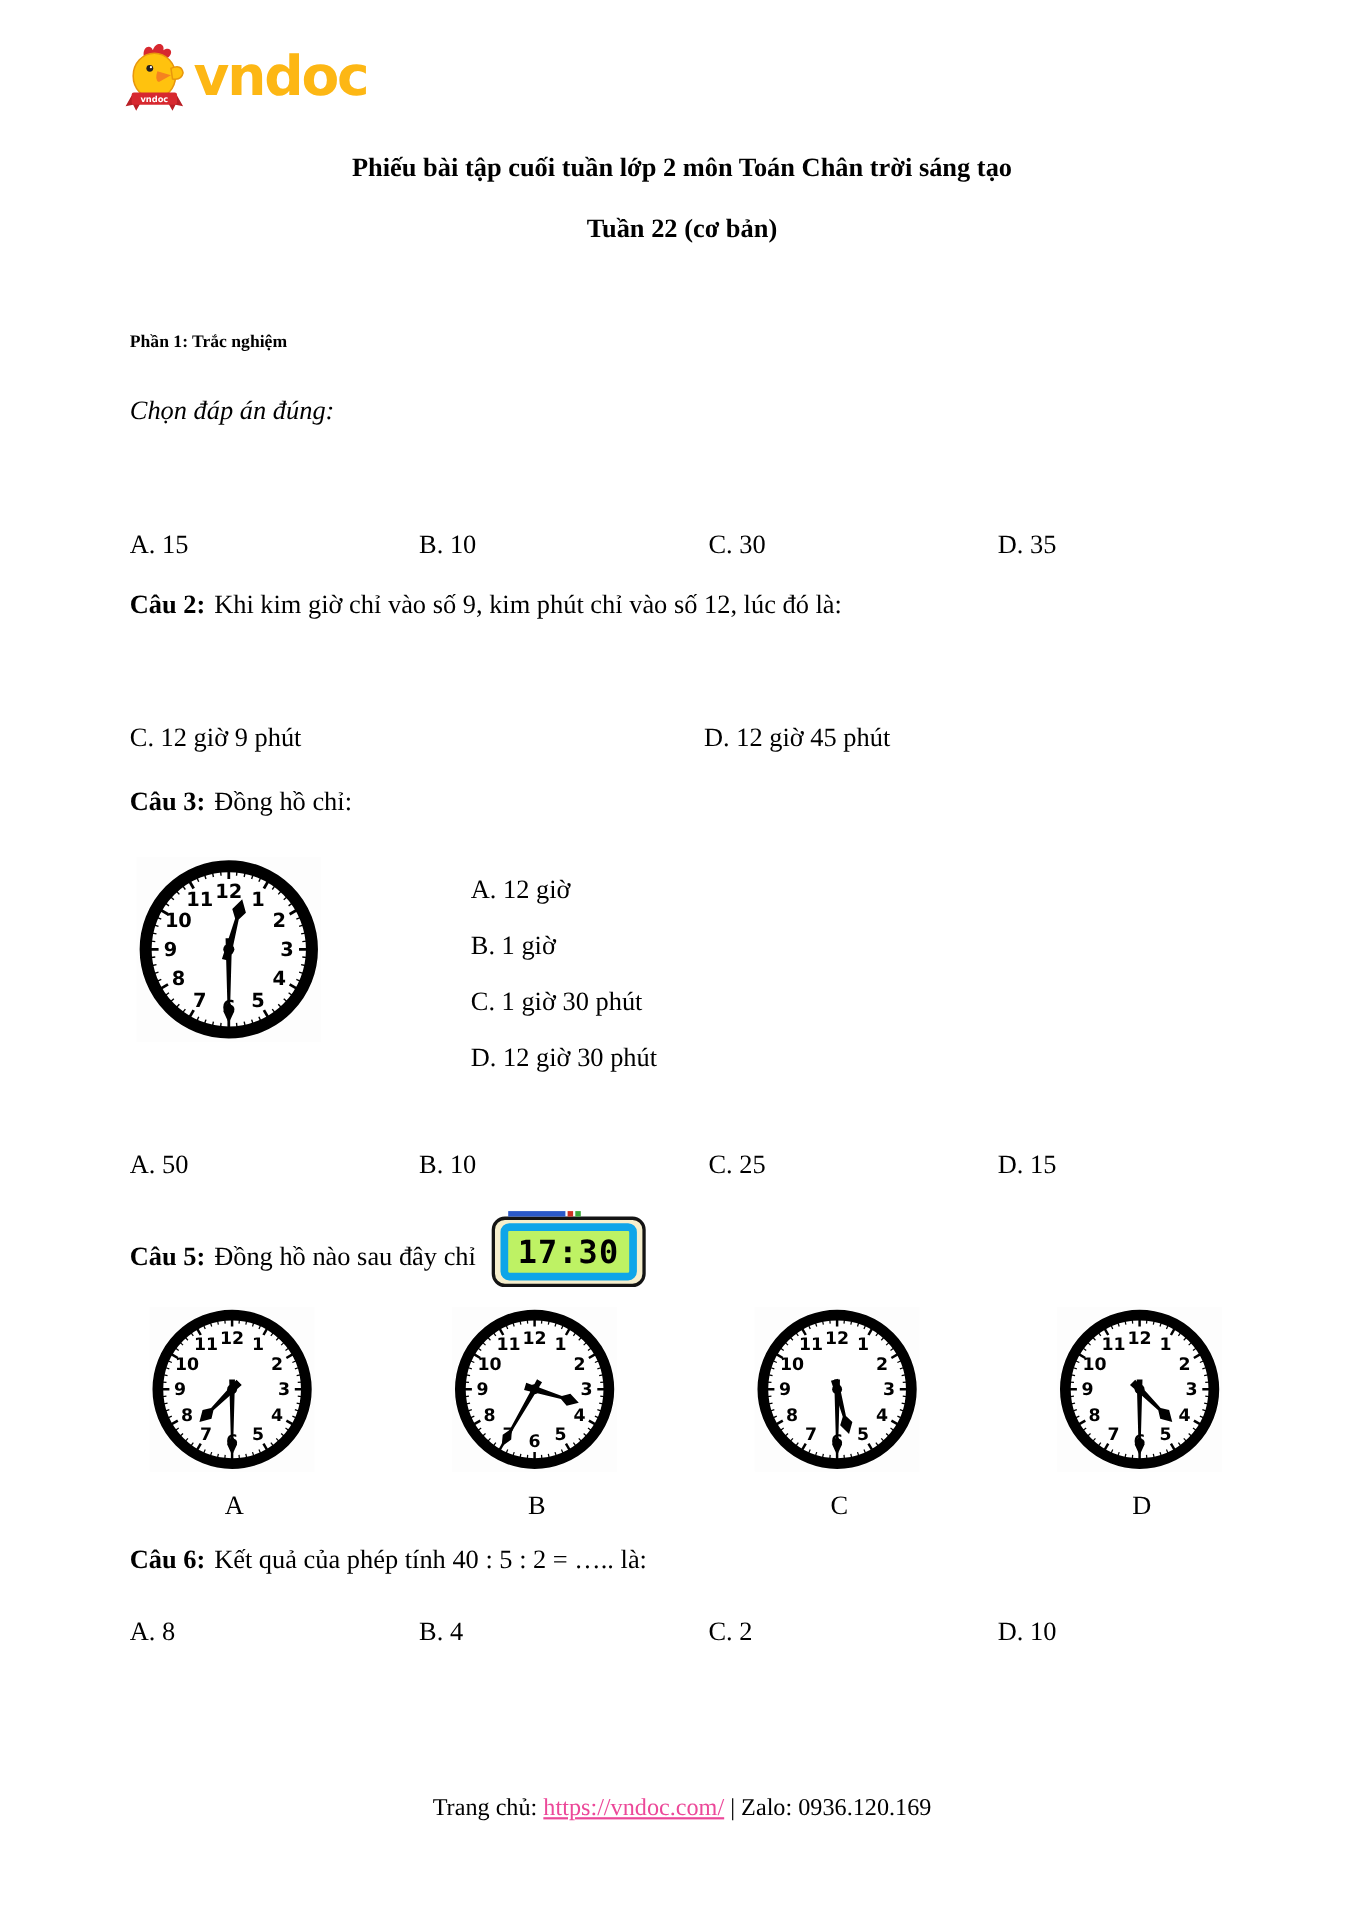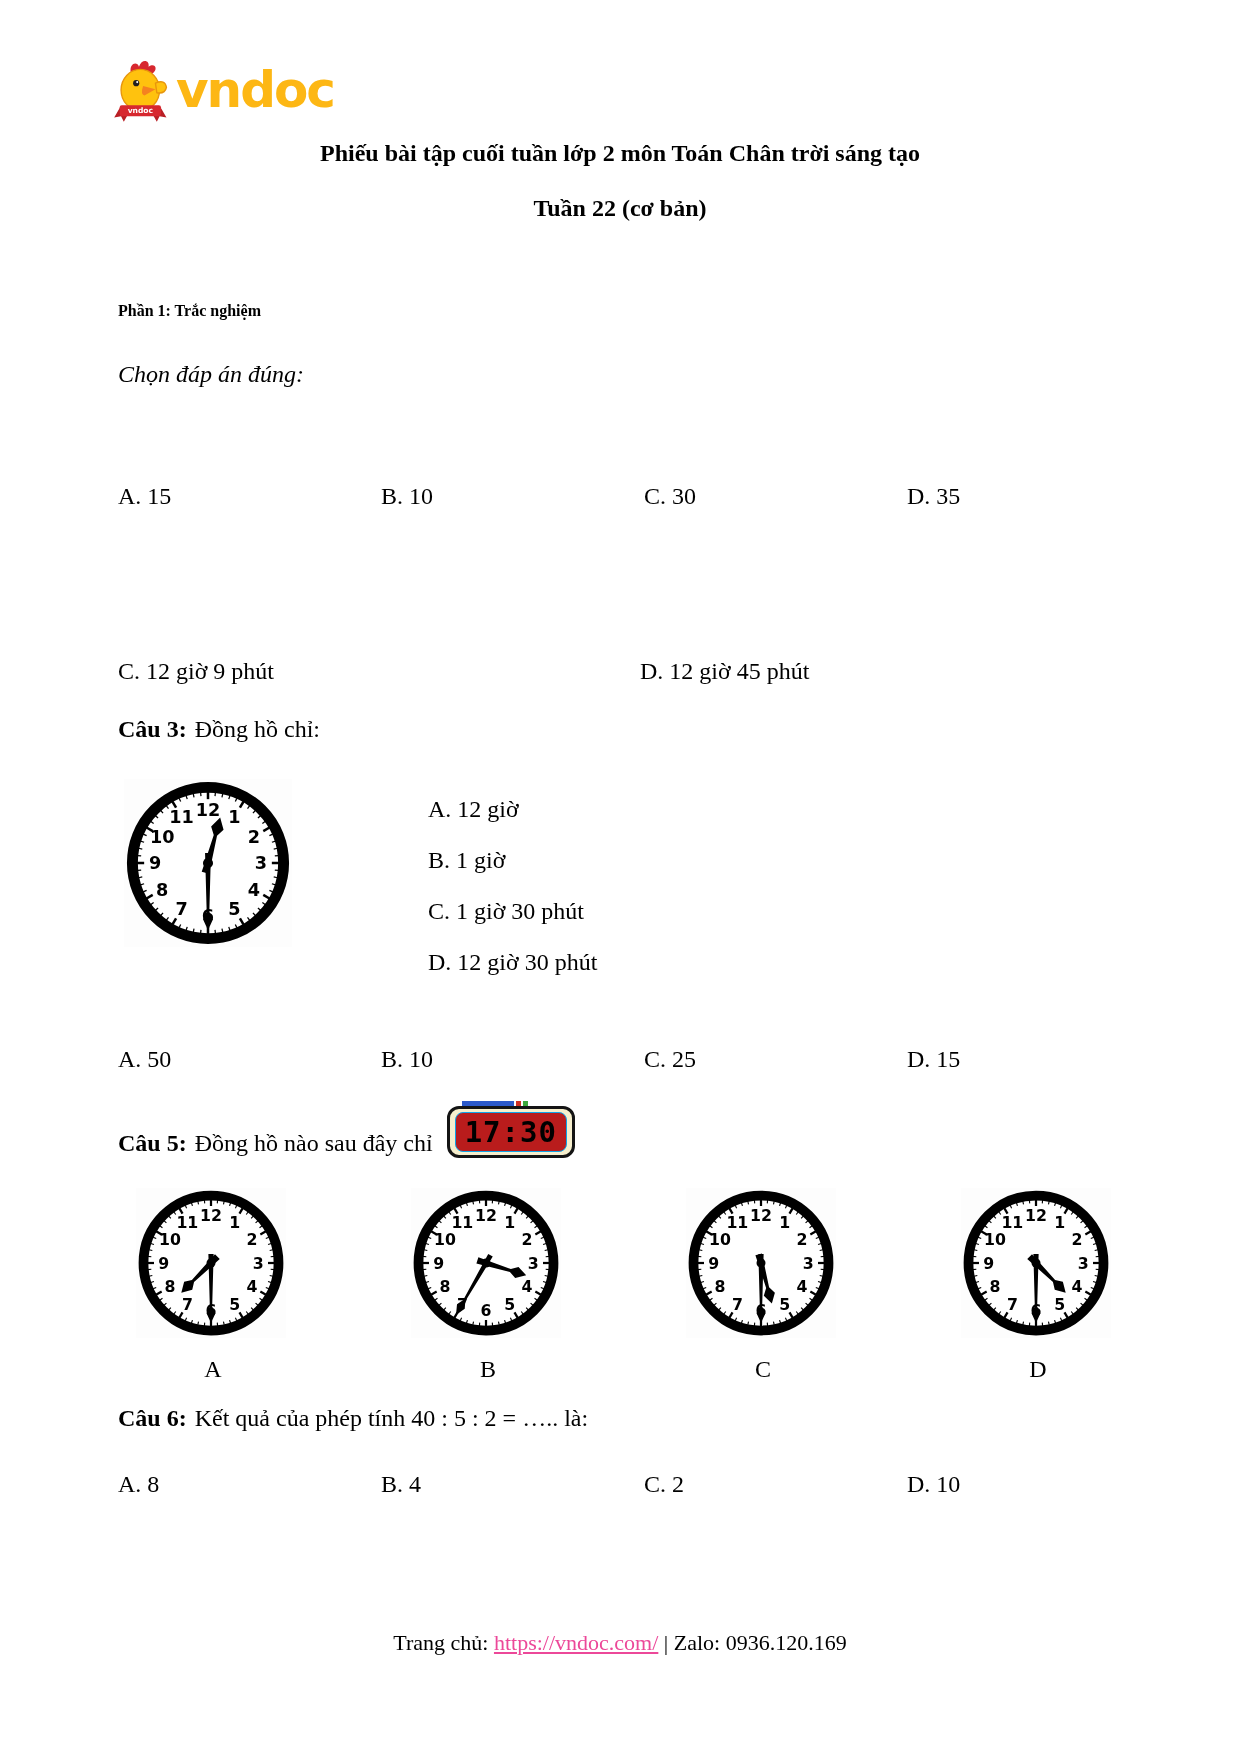--- a/index.html
+++ b/index.html
@@ -1,20 +1,20 @@
 <!DOCTYPE html>
 <html><head>
 <meta charset="utf-8">
 <style>
   html,body{margin:0;padding:0;background:#ffffff;}
   .page{position:relative;width:1240px;height:1755px;background:#ffffff;
         font-family:"Liberation Serif","DejaVu Serif",serif;color:#000;overflow:hidden;}
   .abs{position:absolute;}
   
-  .logo{left:110px;top:57px;display:flex;align-items:center;gap:4px;}
+  .logo{left:110px;top:36px;display:flex;align-items:center;gap:4px;}
   .mascot{width:62px;height:66px;display:block;}
   .logo-text{font-family:"DejaVu Sans","Liberation Sans",sans-serif;font-weight:800;
              font-size:50px;line-height:62px;color:#fdb714;letter-spacing:-2px;}
   
   .title{left:0;width:100%;text-align:center;font-weight:bold;font-size:24px;}
   .heading{left:118px;font-weight:bold;font-size:16px;}
   .instruction{left:118px;font-style:italic;font-size:24px;}
   .q{left:118px;font-size:24px;white-space:nowrap;}
   .qlabel{font-weight:bold;margin-right:8px;}
   .opt4{left:118px;width:1010px;display:grid;grid-template-columns:263px 263px 263px auto;font-size:24px;}
@@ -26,21 +26,21 @@
   .q3opts div{height:51px;line-height:46px;}
   
   .q5row{left:118px;top:1100px;display:flex;align-items:flex-start;gap:14px;font-size:24px;}
   .q5text{padding-top:30px;white-space:nowrap;text-align:right;}
   .dclock{position:relative;display:inline-block;border:3px solid #141414;border-radius:12px;
           background:#f6efcd;padding:3px 5px;margin-top:6px;}
   .dclock-bar{position:absolute;top:-8px;left:12px;display:flex;align-items:center;gap:2px;}
   .dclock-bar .bar-blue{display:block;width:52px;height:5px;background:#2b59c9;}
   .dclock-bar .dot-red{display:block;width:5px;height:5px;background:#d03022;}
   .dclock-bar .dot-green{display:block;width:5px;height:5px;background:#3da83b;}
-  .dclock-inner{display:block;border:1px solid #0ea5e9;border-radius:8px;background:#b91c1c;
+  .dclock-inner{display:block;border:7px solid #0ea5e9;border-radius:8px;background:#bef264;
                 padding:0 9px;font-family:"DejaVu Sans Mono","Liberation Mono",monospace;
                 font-weight:bold;font-size:29px;line-height:38px;letter-spacing:1px;}
   
   .aclock{top:1188px;width:150px;height:150px;}
   .clock-label{top:1356px;font-size:24px;transform:translateX(-50%);}
   
   .footer{left:0;top:1630px;width:100%;text-align:center;font-size:22px;}
   .footer a{color:#ec4899;text-decoration:underline;cursor:pointer;}
 </style>
 </head>
@@ -70,20 +70,23 @@
   <div class="abs heading" style="top:302px">Phần 1: Trắc nghiệm</div>
   <div class="abs instruction" style="top:361px">Chọn đáp án đúng:</div>
 
   <div class="abs opt4" style="top:483px">
     <span>A. 15</span>
     <span>B. 10</span>
     <span>C. 30</span>
     <span>D. 35</span>
   </div>
 
+  <div class="abs q" style="top:537px">
+    <span class="qlabel">Câu 2:</span><span>Khi kim giờ chỉ vào số 9, kim phút chỉ vào số 12, lúc đó là:</span>
+  </div>
   <div class="abs opt2" style="top:658px">
     <span>C. 12 giờ 9 phút</span>
     <span>D. 12 giờ 45 phút</span>
   </div>
 
   <div class="abs q" style="top:716px">
     <span class="qlabel">Câu 3:</span><span>Đồng hồ chỉ:</span>
   </div>
   <div class="abs clock-box q3clock"><svg viewBox="0 0 200 200" width="100%" height="100%">
         <circle cx="100" cy="100" r="90" fill="#ffffff" stroke="#000000" stroke-width="13"></circle>

